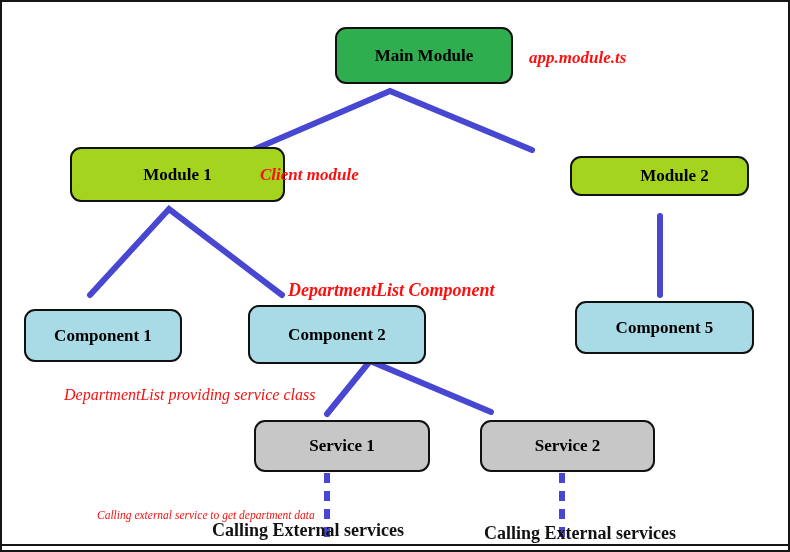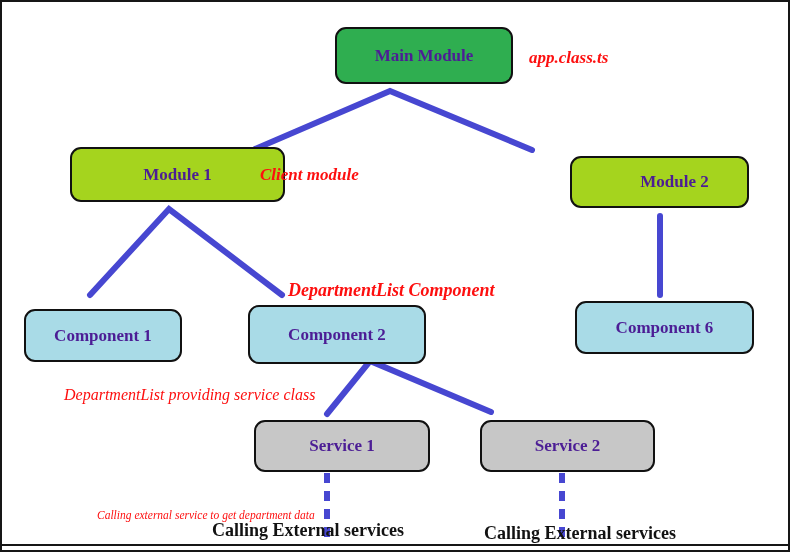--- a/index.html
+++ b/index.html
@@ -28,21 +28,21 @@
   .node {
     position: absolute;
     display: flex;
     align-items: center;
     justify-content: center;
     border: 2px solid #111111;
     border-radius: 11px;
     box-sizing: border-box;
     font-weight: bold;
     font-size: 17px;
-    color: #4c1d95;
+    color: #000000;
     z-index: 2;
   }
   .annotation {
     position: absolute;
     white-space: nowrap;
     z-index: 3;
   }
   .red-label {
     color: #fd0f0f;
     font-style: italic;
@@ -83,45 +83,45 @@
   </svg>
 
   <div class="node" style="left: 333px; top: 25px; width: 178px; height: 57px; background: rgb(47, 174, 80);">
     <span>Main Module</span>
   </div>
 
   <div class="node" style="left: 68px; top: 145px; width: 215px; height: 55px; background: rgb(165, 212, 30);">
     <span>Module 1</span>
   </div>
 
-  <div class="node" style="left: 568px; top: 154px; width: 179px; height: 52px; background: rgb(165, 212, 30); padding-left: 30px;">
+  <div class="node" style="left: 568px; top: 154px; width: 179px; height: 40px; background: rgb(165, 212, 30); padding-left: 30px;">
     <span>Module 2</span>
   </div>
 
   <div class="node" style="left: 22px; top: 307px; width: 158px; height: 53px; background: rgb(169, 219, 231); text-align: right;">
     <span>Component 1</span>
   </div>
 
   <div class="node" style="left: 246px; top: 303px; width: 178px; height: 59px; background: rgb(169, 219, 231);">
     <span>Component 2</span>
   </div>
 
   <div class="node" style="left: 573px; top: 299px; width: 179px; height: 53px; background: rgb(169, 219, 231);">
-    <span>Component 6</span>
+    <span>Component 5</span>
   </div>
 
   <div class="node" style="left: 252px; top: 418px; width: 176px; height: 52px; background: rgb(199, 199, 199);">
     <span>Service 1</span>
   </div>
 
   <div class="node" style="left: 478px; top: 418px; width: 175px; height: 52px; background: rgb(199, 199, 199);">
     <span>Service 2</span>
   </div>
 
-  <span class="annotation red-label" style="left:527px; top:46px;">app.class.ts</span>
+  <span class="annotation red-label" style="left:527px; top:46px;">app.module.ts</span>
 
   <span class="annotation red-label" style="left:258px; top:163px;font-style:italic;">Client module</span>
 
   <span class="annotation red-label big" style="left:286px; top:278px;">DepartmentList Component</span>
 
   <span class="annotation red-label thin" style="left:62px; top:384px;">DepartmentList providing service class</span>
 
   <span class="annotation red-label tiny" style="left:95px; top:507px;">Calling external service to get department data</span>
 
   <span class="annotation black-label" style="left:210px; top:518px;">Calling External services</span>

